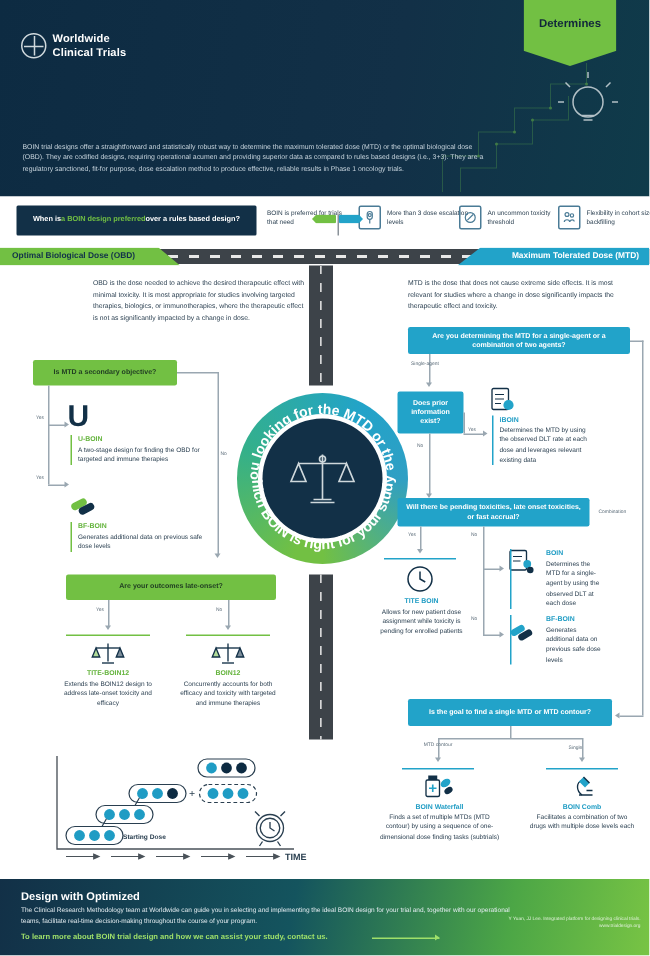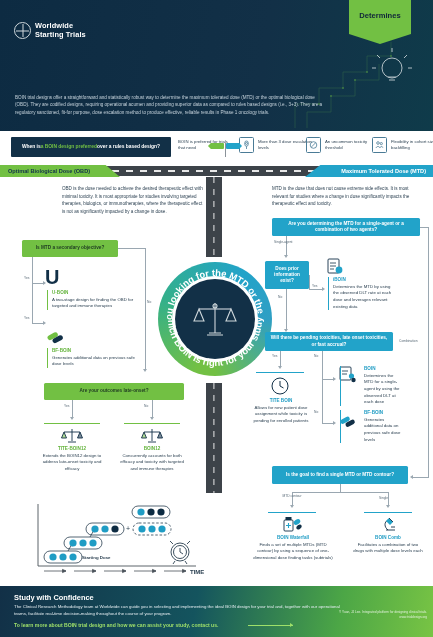--- a/index.html
+++ b/index.html
@@ -179,21 +179,21 @@
           <circle cx="98" cy="56" r="1"></circle>
         <circle cx="38" cy="96" r="1"></circle>
           <circle cx="62" cy="80" r="1"></circle>
       </g>
     </svg>
 
     <div class="logo-wrap">
       <div class="logo-mark"></div>
       <div class="logo-txt">
         <div>Worldwide</div>
-        <div>Starting Trials</div>
+        <div>Clinical Trials</div>
       </div>
     </div>
 
     <div class="ribbon">
       <span>Determines</span>
     </div>
 
     <svg class="bulb" viewBox="0 0 46 46">
       <g stroke="#cfd8dc" stroke-width="1" fill="none">
         <circle cx="23" cy="22" r="10"></circle>
@@ -580,20 +580,20 @@
         <circle cx="160" cy="52" r="9"></circle>
         <circle cx="160" cy="52" r="6.5"></circle>
         <path d="M160 48 L160 52 L163 54"></path>
         <path d="M153 44 l-3 -3 M167 44 l3 -3"></path>
         <path d="M155 61 l-2 3 M165 61 l2 3"></path>
       </g>
     </svg>
   </div>
 
   <div class="footer">
-    <div class="ft-title">Study with Confidence</div>
+    <div class="ft-title">Design with Optimized</div>
     <div class="ft-body">The Clinical Research Methodology team at Worldwide can guide you in selecting and implementing the ideal BOIN design for your trial and, together with our operational teams, facilitate real-time decision-making throughout the course of your program.</div>
     <div class="ft-cta">To learn more about BOIN trial design and how we can assist your study, contact us.</div>
     <div class="ft-arrow"></div>
     <div class="ft-ref">Y Yuan, JJ Lee. Integrated platform for designing clinical trials. www.trialdesign.org</div>
   </div>
 
 </div>
 
 </body></html>

